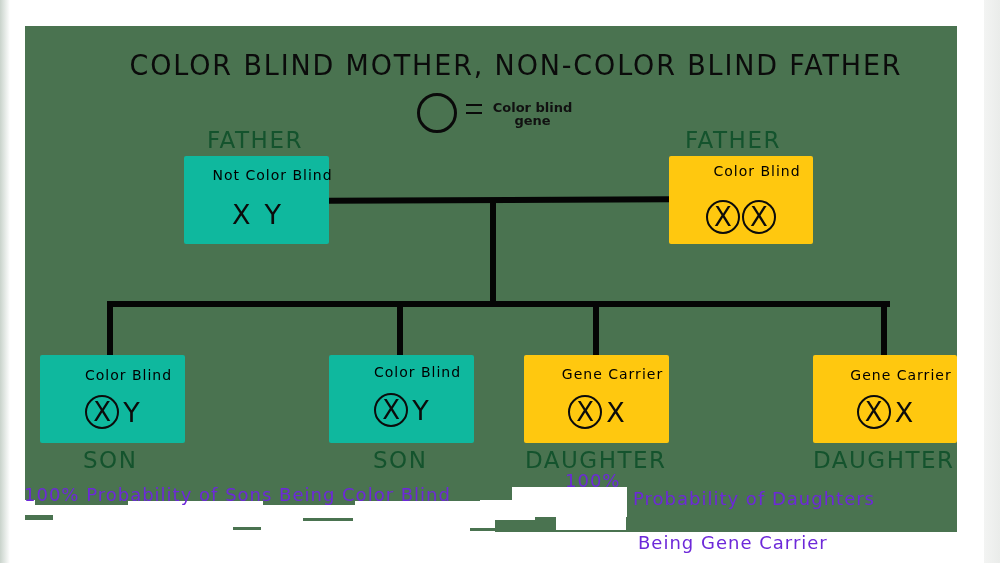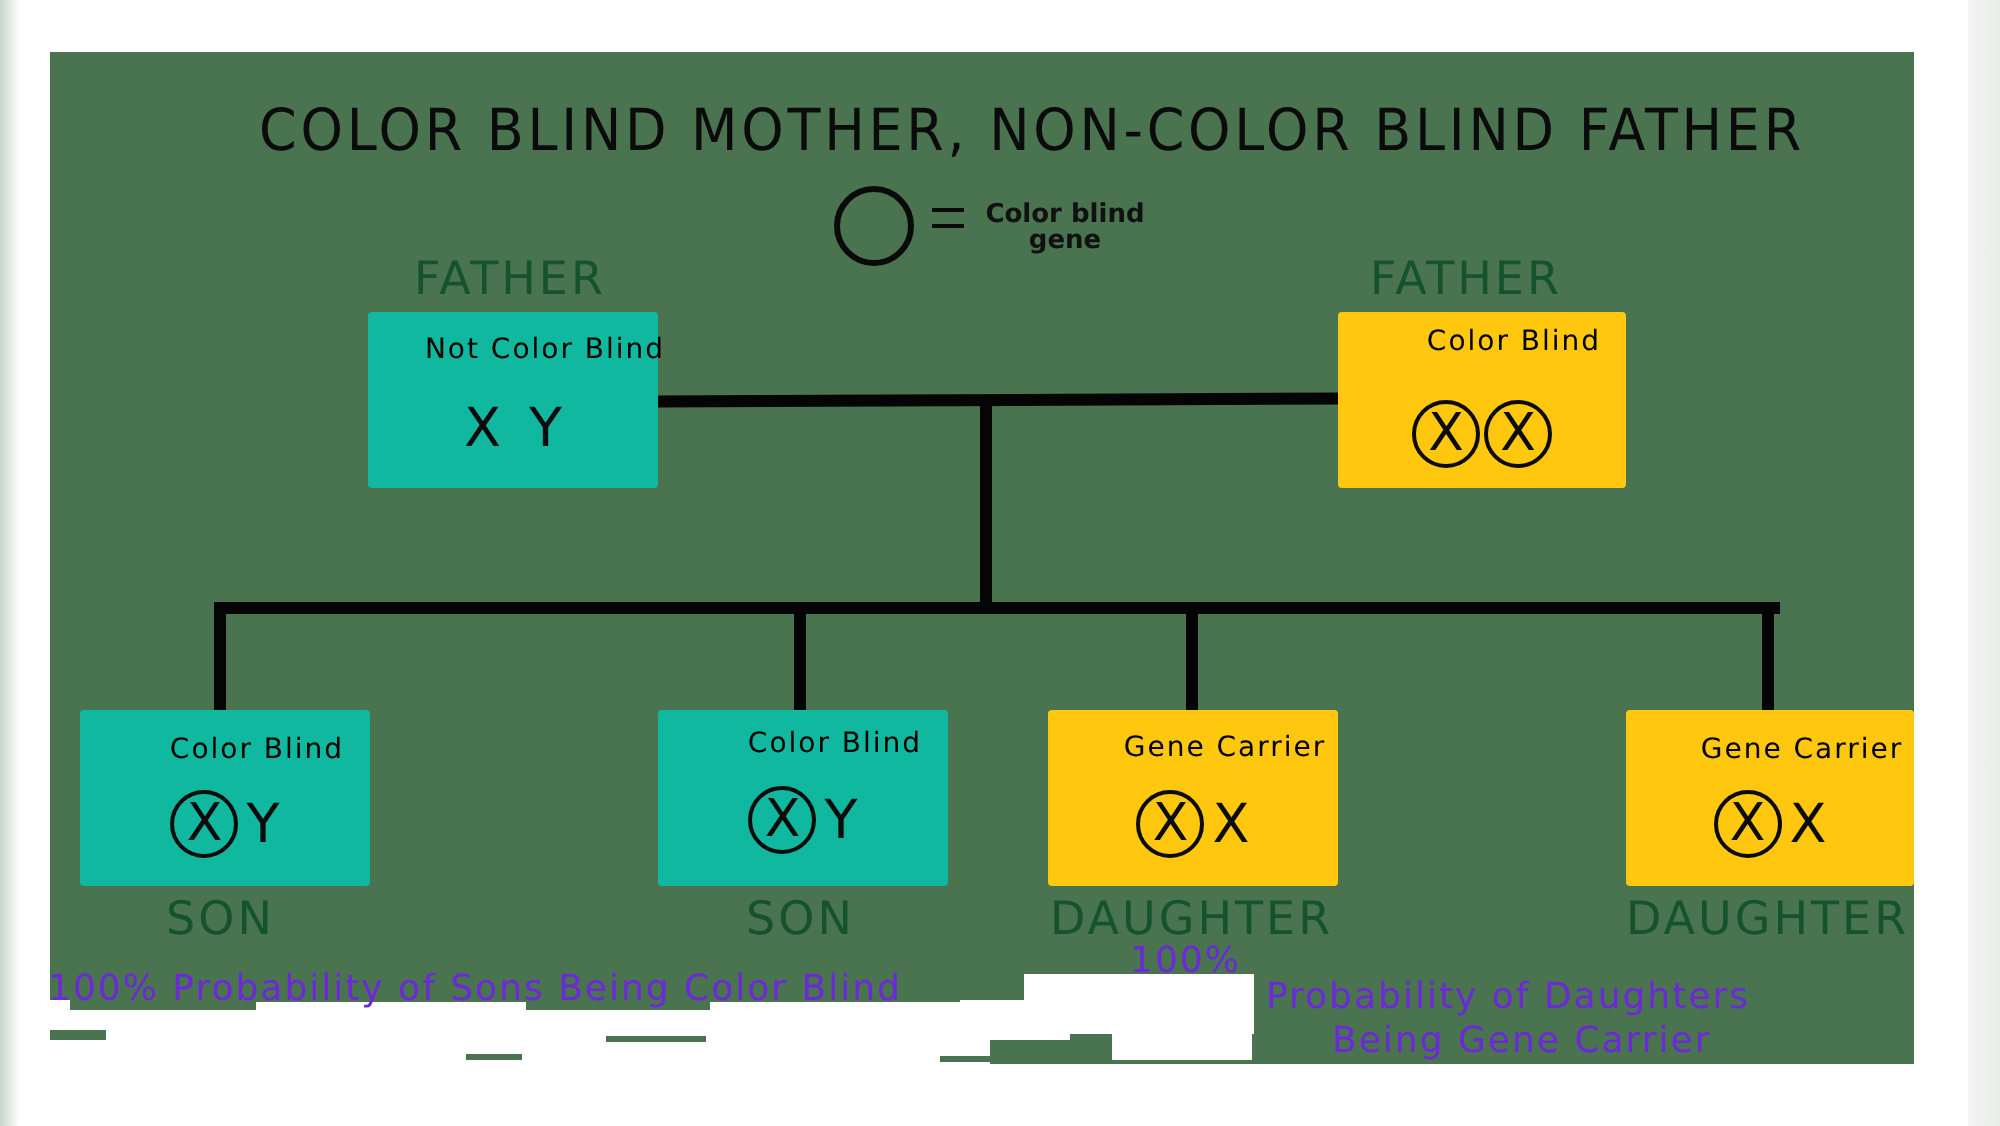--- a/index.html
+++ b/index.html
@@ -159,13 +159,13 @@
 <div class="line" style="left:233px; top:527px; width:28px; height:3px; background:#4a7350;"></div>
 <div class="line" style="left:303px; top:518px; width:50px; height:3px; background:#4a7350;"></div>
 <div class="line" style="left:470px; top:528px; width:52px; height:3px; background:#4a7350;"></div>
 <div class="white-patch" style="left:512px; top:487px; width:115px; height:30px;"></div>
 <div class="white-patch" style="left:480px; top:500px; width:55px; height:20px;"></div>
 <div class="white-patch" style="left:556px; top:515px; width:70px; height:15px;"></div>
 
 <div class="prob-text" style="left:24px; top:484px;">100% Probability of Sons Being Color Blind</div>
 <div class="prob-text" style="left:565px; top:470px;">100%</div>
 <div class="prob-text" style="left:633px; top:488px;">Probability of Daughters</div>
-<div class="prob-text" style="left:638px; top:510px;margin-left:28px;">Being Gene Carrier</div>
+<div class="prob-text" style="left:638px; top:532px;">Being Gene Carrier</div>
 
 </body></html>

